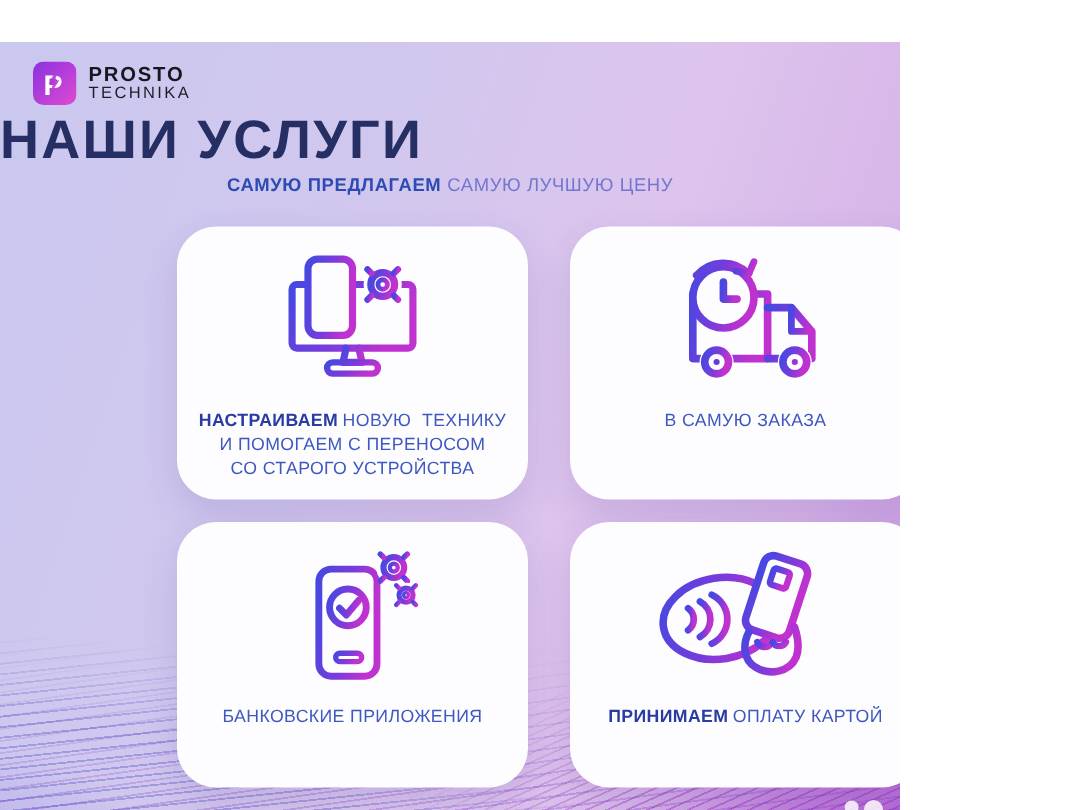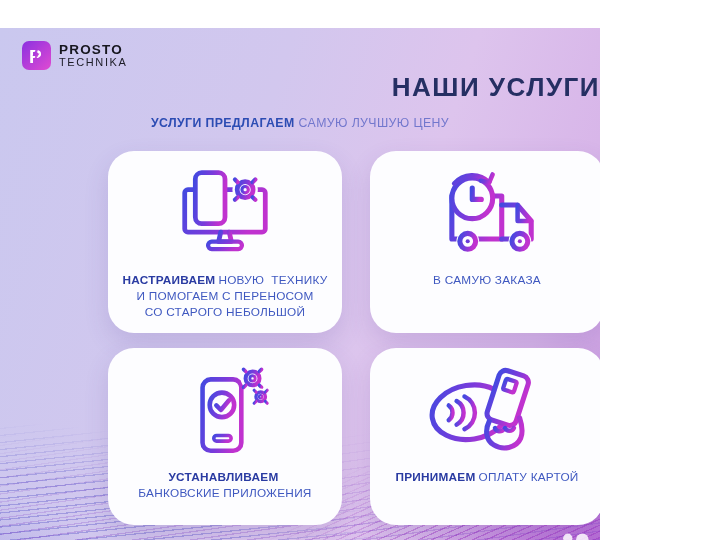--- a/index.html
+++ b/index.html
@@ -22,28 +22,28 @@
   .lines-c{right:-70px;bottom:-35px;width:500px;height:250px;
     background:repeating-linear-gradient(-24deg, rgba(152,42,192,.42) 0 1.2px, transparent 1.2px 5.5px);
     -webkit-mask-image:radial-gradient(115% 108% at 100% 100%, #000 48%, transparent 75%);
             mask-image:radial-gradient(115% 108% at 100% 100%, #000 48%, transparent 75%);}
   
   .brand{position:absolute;left:22px;top:13px;display:flex;align-items:center;gap:8px;}
   .brand-text{display:flex;flex-direction:column;line-height:1.05;}
   .brand-name{font-weight:700;font-size:13.5px;letter-spacing:1.2px;color:#17171f;}
   .brand-sub{font-size:11px;letter-spacing:1.6px;color:#1d1d27;}
   
-  .title{position:absolute;left:0;right:0;top:44px;text-align:right;
-    font-weight:700;font-size:26px;letter-spacing:1.5px;color:#252f63;}
+  .title{position:absolute;left:0;right:0;top:44px;text-align:left;
+    font-weight:700;font-size:36px;letter-spacing:1.5px;color:#252f63;}
   .subtitle{position:absolute;left:0;right:0;top:88px;text-align:center;
     font-size:12.3px;letter-spacing:.4px;}
   .subtitle .b{font-weight:700;color:#2c4cb3;margin-right:4px;}
   .subtitle .l{color:#7277cd;text-align:center;}
   
-  .grid{position:absolute;left:108px;top:123px;display:grid;
+  .grid{position:absolute;left:118px;top:123px;display:grid;
     grid-template-columns:234px 234px;grid-template-rows:182px 177px;gap:15px 28px;}
   .card{background:#fdfdff;border-radius:26px;box-shadow:0 10px 24px rgba(84,62,150,.16);
     display:flex;flex-direction:column;align-items:center;padding-top:10px;box-sizing:border-box;}
   .icon-box{height:104px;display:flex;align-items:center;justify-content:center;}
   .caption{margin-top:7px;text-align:center;font-size:11.8px;line-height:1.36;
     letter-spacing:.25px;color:#3f58c0;}
   .caption .ln{white-space:pre-wrap;}
   .caption .b{font-weight:700;color:#2a3ba2;margin-right:3px;}
   .caption .suffix{color:#50526a;}
   
@@ -75,21 +75,21 @@
       </svg>
     </span>
     <span class="brand-text">
       <span class="brand-name">PROSTO</span>
       <span class="brand-sub">TECHNIKA</span>
     </span>
   </div>
 
   <div class="title">НАШИ УСЛУГИ</div>
   <div class="subtitle">
-    <span class="b">УСЛУГИ ПРЕДЛАГАЕМ</span><span class="l">САМУЮ ЛУЧШУЮ ЦЕНУ</span>
+    <span class="b">САМУЮ ПРЕДЛАГАЕМ</span><span class="l">САМУЮ ЛУЧШУЮ ЦЕНУ</span>
   </div>
 
   <div class="grid">
 
     <div class="card">
       <div class="icon-box">
         <svg width="106" height="98" viewBox="0 0 100 92" fill="none" stroke-linecap="round" stroke-linejoin="round">
           <defs>
               <linearGradient id="g1" x1="0" y1="0" x2="1" y2="0.3">
             <stop offset="0" stop-color="#4449e0"></stop>
@@ -117,21 +117,21 @@
             <line x1="59" y1="24" x2="55.5" y2="24"></line>
               <line x1="61.9" y1="16.9" x2="59.4" y2="14.4"></line>
             <line x1="69" y1="14" x2="69" y2="10.5"></line>
               <line x1="76.1" y1="16.9" x2="78.6" y2="14.4"></line>
           </g>
         </svg>
       </div>
       <div class="caption">
         <div class="ln"><span class="b">НАСТРАИВАЕМ</span><span>НОВУЮ  ТЕХНИКУ</span></div>
         <div class="ln">И ПОМОГАЕМ С ПЕРЕНОСОМ</div>
-        <div class="ln">СО СТАРОГО НЕБОЛЬШОЙ</div>
+        <div class="ln">СО СТАРОГО УСТРОЙСТВА</div>
       </div>
     </div>
 
     <div class="card">
       <div class="icon-box">
         <svg width="150" height="102" viewBox="0 0 130 90" fill="none" stroke-linecap="round" stroke-linejoin="round">
           <defs>
               <linearGradient id="g2" x1="0" y1="0" x2="1" y2="0.3">
             <stop offset="0" stop-color="#4449e0"></stop>
                 <stop offset="0.55" stop-color="#7a3bdb"></stop>
@@ -206,21 +206,20 @@
             <line x1="85" y1="39.5" x2="85" y2="42"></line>
               <line x1="80.4" y1="37.6" x2="78.6" y2="39.4"></line>
             <line x1="78.5" y1="33" x2="76" y2="33"></line>
               <line x1="80.4" y1="28.4" x2="78.6" y2="26.6"></line>
             <line x1="85" y1="26.5" x2="85" y2="24"></line>
               <line x1="89.6" y1="28.4" x2="91.4" y2="26.6"></line>
           </g>
         </svg>
       </div>
       <div class="caption">
-        <div class="ln"><span class="b">УСТАНАВЛИВАЕМ</span><span></span></div>
         <div class="ln">БАНКОВСКИЕ ПРИЛОЖЕНИЯ</div>
       </div>
     </div>
 
     <div class="card">
       <div class="icon-box">
         <svg width="126" height="108" viewBox="0 0 110 96" fill="none" stroke-linecap="round" stroke-linejoin="round">
           <defs>
               <linearGradient id="g4" x1="0" y1="0" x2="1" y2="0.3">
             <stop offset="0" stop-color="#4449e0"></stop>

